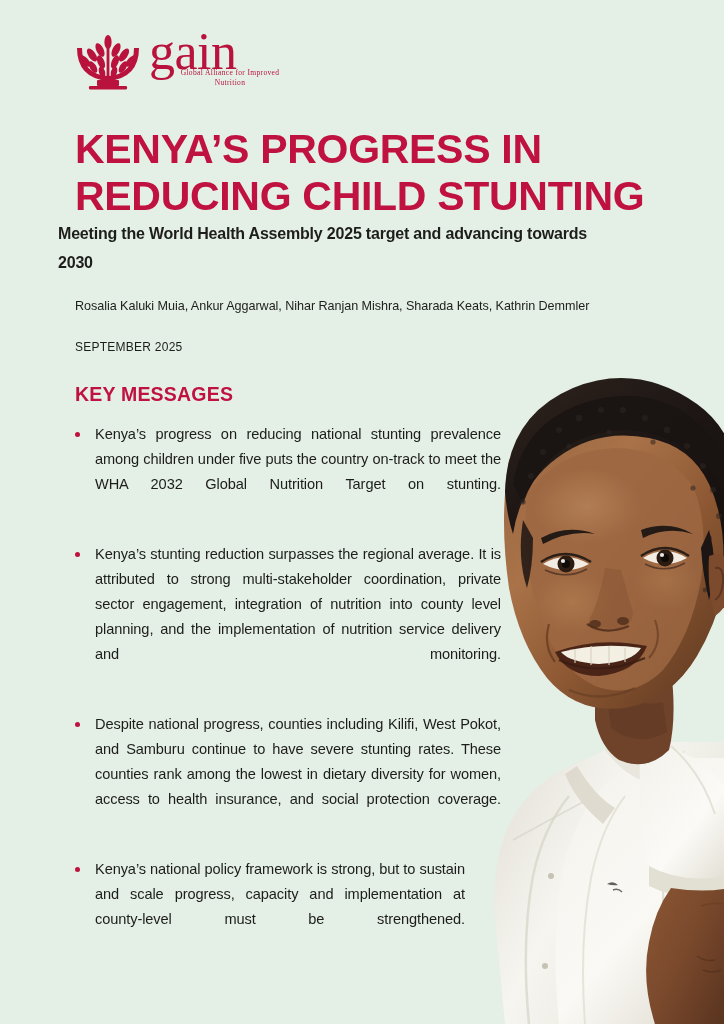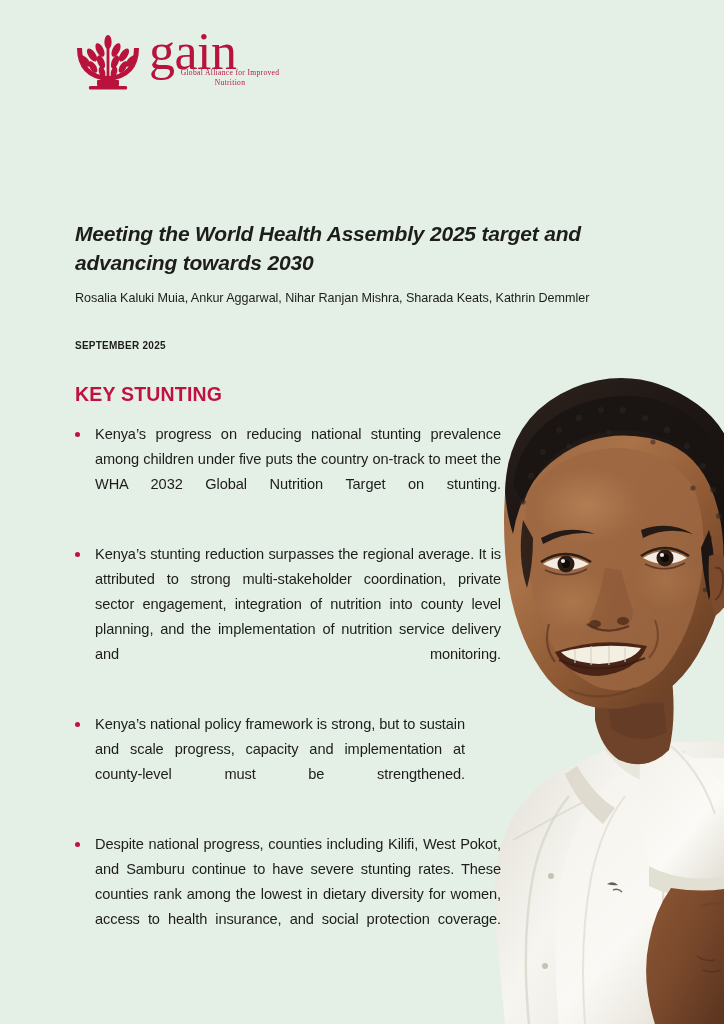--- a/index.html
+++ b/index.html
@@ -85,52 +85,51 @@
     z-index: 4;
     color: #c01240;
     font-size: 41px;
     line-height: 47px;
     font-weight: bold;
     letter-spacing: -0.3px;
   }
 
   .subtitle {
     position: absolute;
-    left: 60px;
+    left: 43px;
     top: 219px;
     width: 560px;
     z-index: 4;
     color: #1d1d1b;
-    font-size: 21px;
+    font-size: 16px;
     line-height: 29px;
     font-weight: bold;
     letter-spacing: -0.2px;
-    font-style: italic;
   }
 
   .authors {
     position: absolute;
     left: 60px;
-    top: 288px;
+    top: 296px;
     width: 525px;
     z-index: 4;
     color: #1d1d1b;
     font-size: 12.6px;
     line-height: 21px;
     letter-spacing: -0.05px;
   }
 
   .pubdate {
     position: absolute;
     left: 60px;
     top: 340px;
     z-index: 4;
     color: #1d1d1b;
-    font-size: 10px;
-    font-weight: bold;
+    font-size: 12px;
+    font-weight: normal;
     letter-spacing: 0.25px;
     text-align: right;
   }
 
   .key-heading {
     position: absolute;
     left: 60px;
     top: 383px;
     z-index: 4;
     color: #c01240;
@@ -381,41 +380,45 @@
           <ellipse cx="40" cy="28" rx="3.4" ry="7" transform="rotate(22 40 28)"></ellipse>
           <ellipse cx="48" cy="33" rx="3.2" ry="6.4" transform="rotate(32 48 33)"></ellipse>
           <ellipse cx="39" cy="38" rx="3" ry="5.6" transform="rotate(18 39 38)"></ellipse>
         </g>
       </svg>
     </div>
     <div class="logo-word">gain</div>
     <div class="logo-tag">Global Alliance for Improved Nutrition</div>
   </div>
 
+  <h1 class="title">
+    <span>KENYA’S PROGRESS IN</span><br>
+    <span>REDUCING CHILD STUNTING</span>
+  </h1>
 
   <h2 class="subtitle">Meeting the World Health Assembly 2025 target and advancing towards 2030</h2>
 
   <div class="authors">Rosalia Kaluki Muia, Ankur Aggarwal, Nihar Ranjan Mishra, Sharada Keats, Kathrin Demmler</div>
 
   <div class="pubdate">SEPTEMBER 2025</div>
 
-  <div class="key-heading">KEY STUNTING</div>
+  <div class="key-heading">KEY MESSAGES</div>
 
   <div class="bullets">
     <div class="bullet bullet-1">
       <span class="dot"></span>
       <span class="txt">Kenya’s progress on reducing national stunting prevalence among children under five puts the country on-track to meet the WHA 2032 Global Nutrition Target on stunting.</span>
     </div>
     <div class="bullet bullet-2">
       <span class="dot"></span>
       <span class="txt">Kenya’s stunting reduction surpasses the regional average. It is attributed to strong multi-stakeholder coordination, private sector engagement, integration of nutrition into county level planning, and the implementation of nutrition service delivery and monitoring.</span>
     </div>
+    <div class="bullet bullet-3">
+      <span class="dot"></span>
+      <span class="txt">Despite national progress, counties including Kilifi, West Pokot, and Samburu continue to have severe stunting rates. These counties rank among the lowest in dietary diversity for women, access to health insurance, and social protection coverage.</span>
+    </div>
     <div class="bullet bullet-4">
       <span class="dot"></span>
       <span class="txt">Kenya’s national policy framework is strong, but to sustain and scale progress, capacity and implementation at county-level must be strengthened.</span>
     </div>
-    <div class="bullet bullet-3">
-      <span class="dot"></span>
-      <span class="txt">Despite national progress, counties including Kilifi, West Pokot, and Samburu continue to have severe stunting rates. These counties rank among the lowest in dietary diversity for women, access to health insurance, and social protection coverage.</span>
-    </div>
   </div>
 
 </div>
 
 </body></html>

